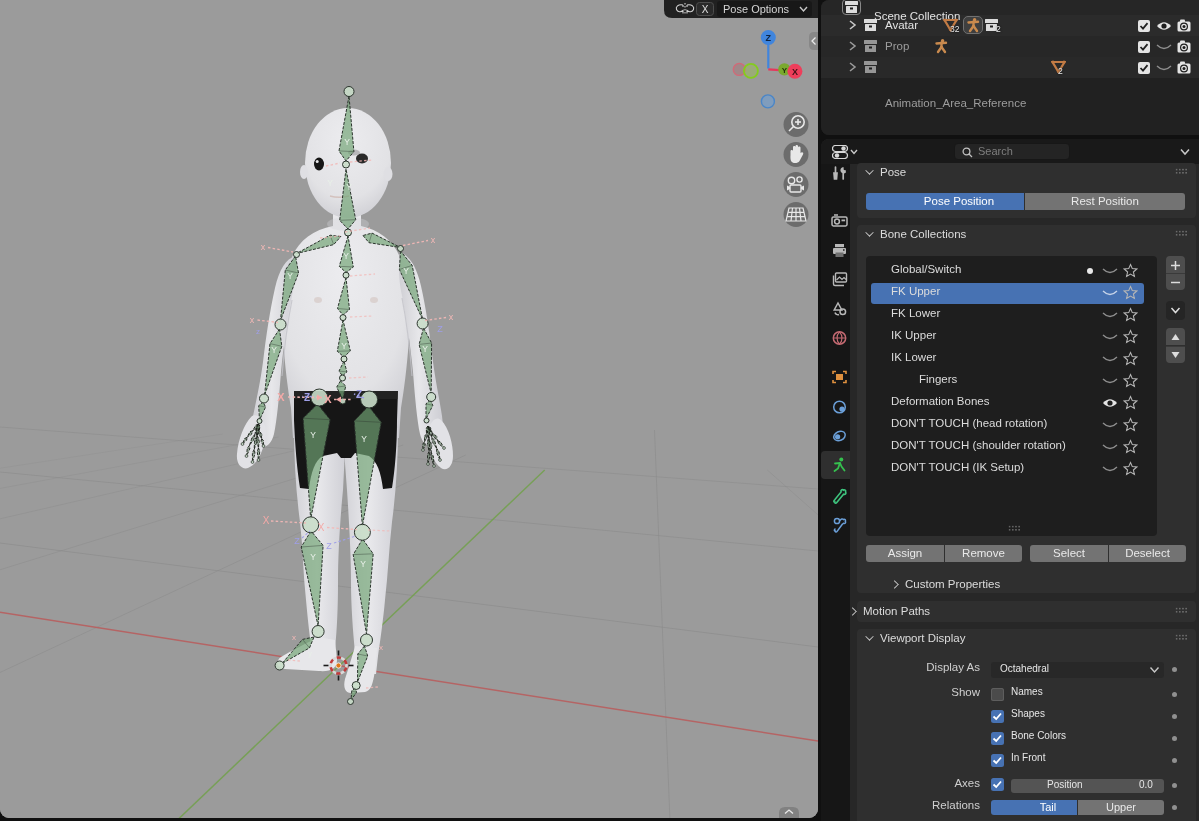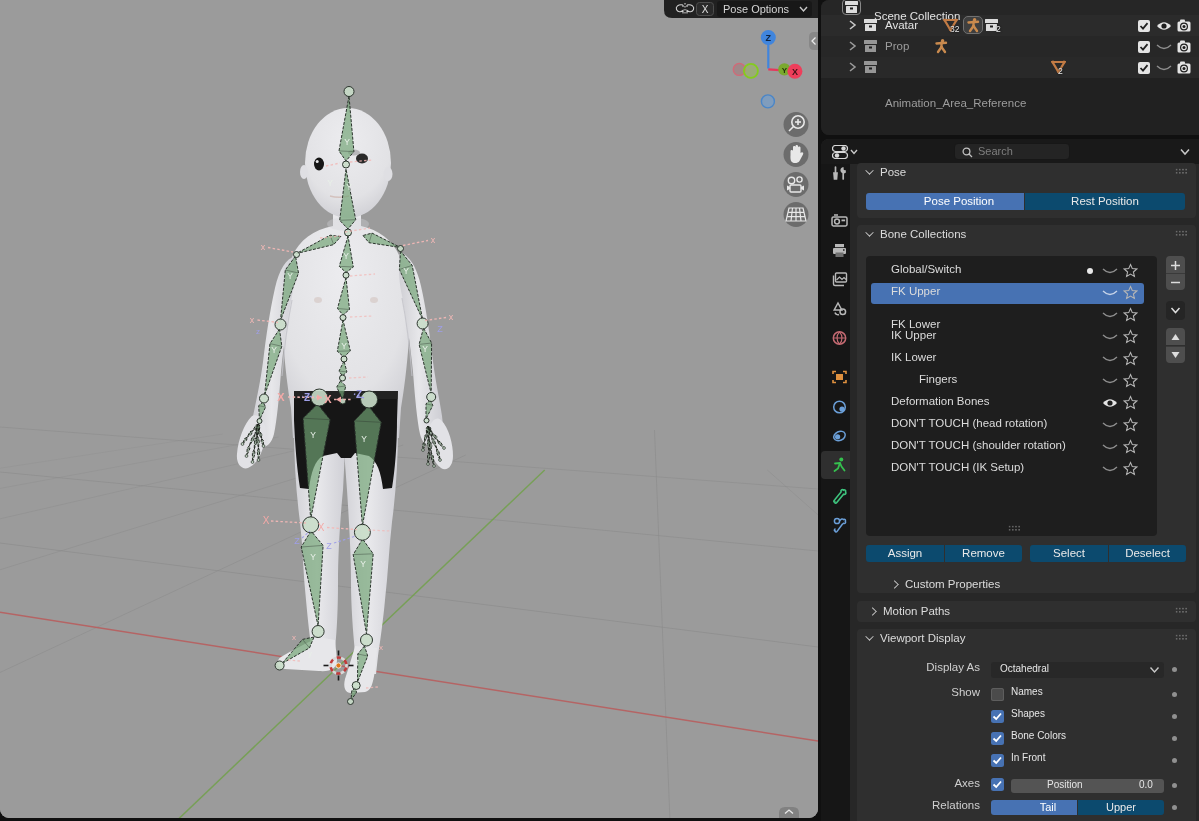--- a/index.html
+++ b/index.html
@@ -6,21 +6,21 @@
 .abs{position:absolute;}
 #viewport{left:0;top:0;width:818px;height:818px;border-radius:0 0 9px 9px;overflow:hidden;background:#9b9b9b;}
 #outliner{left:821px;top:0;width:378px;height:135px;background:#202020;border-radius:8px 0 0 8px;overflow:hidden;}
 #props{left:821px;top:139px;width:378px;height:682px;background:#272727;border-radius:8px 0 0 0;overflow:hidden;}
 .row-txt{position:absolute;font-size:11.5px;color:#e3e3e3;white-space:nowrap;}
 .gray{color:#9d9d9d;}
 .panel{position:absolute;left:36px;width:339px;background:#2f2f2f;border-radius:4px;}
 .phead{position:absolute;font-size:11.5px;color:#dcdcdc;white-space:nowrap;}
 .grip{position:absolute;width:13px;height:7px;opacity:0.55;
 background-image:radial-gradient(#9a9a9a 34%, transparent 36%);background-size:3.2px 3.2px;}
-.btn{position:absolute;background:#0c4a6e;color:#e9e9e9;font-size:11.5px;text-align:center;line-height:16px;height:17px;}
+.btn{position:absolute;background:#737373;color:#e9e9e9;font-size:11.5px;text-align:center;line-height:16px;height:17px;}
 .blue{background:#4772b3 !important;color:#fff !important;padding-left:28px;}
 .chevD{display:inline-block;width:7px;height:7px;border-right:1.6px solid #cfcfcf;border-bottom:1.6px solid #cfcfcf;transform:rotate(45deg) scale(0.85);margin-right:7px;position:relative;top:-2px;}
 .chevR{display:inline-block;width:7px;height:7px;border-right:1.6px solid #cfcfcf;border-bottom:1.6px solid #cfcfcf;transform:rotate(-45deg) scale(0.85);margin-right:7px;position:relative;top:0px;}
 .cb{position:absolute;width:13px;height:13px;border-radius:2.5px;background:#4772b3;}
 .cb svg{position:absolute;left:1px;top:2px;}
 .cbu{background:#4b4b4b;box-shadow:inset 0 0 0 1px #5e5e5e;}
 .dot{position:absolute;width:5px;height:5px;border-radius:50%;background:#909090;}
 .lbl{position:absolute;font-size:11.5px;color:#cfcfcf;text-align:right;width:120px;white-space:nowrap;}
 .val{position:absolute;font-size:10px;color:#e6e6e6;white-space:nowrap;}
 </style></head><body>
@@ -585,21 +585,21 @@
     </svg>
 <div class="abs" style="left:266px;top:129px;width:6px;height:6px;border-radius:50%;background:#e8e8e8;"></div>
 <div class="abs" style="left:50px;top:144px;width:273px;height:21px;background:#4772b3;border-radius:3px;"></div>
 <div class="row-txt" style="left:70px;top:146px;color:#dcdcdc;">FK Upper</div>
 <svg class="abs" style="left:281px;top:148px" width="16" height="12" viewBox="0 0 16 12">
       <path d="M1,4 Q8,11 15,4" fill="none" stroke="#c7d3e8" stroke-width="1.3"></path>
     </svg>
 <svg class="abs" style="left:302px;top:146px" width="15" height="15" viewBox="0 0 15 15">
       <path d="M7.5,1.5 L9.3,5.6 L13.8,6 L10.4,9 L11.4,13.4 L7.5,11.1 L3.6,13.4 L4.6,9 L1.2,6 L5.7,5.6 Z" fill="none" stroke="#b5b5b5" stroke-width="1.1"></path>
     </svg>
-<div class="row-txt" style="left:70px;top:168px;color:#dcdcdc;margin-top:11px;">FK Lower</div>
+<div class="row-txt" style="left:70px;top:168px;color:#dcdcdc;">FK Lower</div>
 <svg class="abs" style="left:281px;top:170px" width="16" height="12" viewBox="0 0 16 12">
       <path d="M1,4 Q8,11 15,4" fill="none" stroke="#8f8f8f" stroke-width="1.3"></path>
     </svg>
 <svg class="abs" style="left:302px;top:168px" width="15" height="15" viewBox="0 0 15 15">
       <path d="M7.5,1.5 L9.3,5.6 L13.8,6 L10.4,9 L11.4,13.4 L7.5,11.1 L3.6,13.4 L4.6,9 L1.2,6 L5.7,5.6 Z" fill="none" stroke="#b5b5b5" stroke-width="1.1"></path>
     </svg>
 <div class="row-txt" style="left:70px;top:190px;color:#dcdcdc;">IK Upper</div>
 <svg class="abs" style="left:281px;top:192px" width="16" height="12" viewBox="0 0 16 12">
       <path d="M1,4 Q8,11 15,4" fill="none" stroke="#8f8f8f" stroke-width="1.3"></path>
     </svg>
@@ -669,21 +669,21 @@
     </svg>
 <svg class="abs" style="left:350px;top:211.5px" width="9" height="8" viewBox="0 0 9 8">
       <path d="M4.5,7 L8.5,1 H0.5 Z" fill="#ddd"></path>
     </svg>
 <div class="btn" style="left:45px;top:406px;width:78px;border-radius:3px 0 0 3px;">Assign</div>
 <div class="btn" style="left:124px;top:406px;width:77px;border-radius:0 3px 3px 0;">Remove</div>
 <div class="btn" style="left:209px;top:406px;width:78px;border-radius:3px 0 0 3px;">Select</div>
 <div class="btn" style="left:288px;top:406px;width:77px;border-radius:0 3px 3px 0;">Deselect</div>
 <div class="phead" style="left:70px;top:439px;"><span class="chevR"></span>Custom Properties</div>
 <div class="panel" style="top:462px;height:21px;"></div>
-<div class="phead" style="left:48px;top:466px;"><span class="chevR"></span>Motion Paths</div>
+<div class="phead" style="left:28px;top:466px;"><span class="chevR"></span>Motion Paths</div>
 <div class="grip" style="left:354px;top:468px;"></div>
 <div class="panel" style="top:490px;height:192px;border-radius:4px 4px 0 0;"></div>
 <div class="phead" style="left:45px;top:493px;"><span class="chevD"></span>Viewport Display</div>
 <div class="grip" style="left:354px;top:495px;"></div>
 <div class="lbl" style="left:39px;top:522.4px;">Display As</div>
 <div class="abs" style="left:170px;top:522.5px;width:173px;height:16px;background:#282828;border-radius:3px;"></div>
 <div class="val" style="left:179px;top:523.5px;">Octahedral</div>
 <svg class="abs" style="left:328px;top:527px" width="11" height="8" viewBox="0 0 11 8">
       <path d="M1.5,1.5 l4,4.5 4,-4.5" stroke="#c8c8c8" stroke-width="1.4" fill="none"></path>
     </svg>

